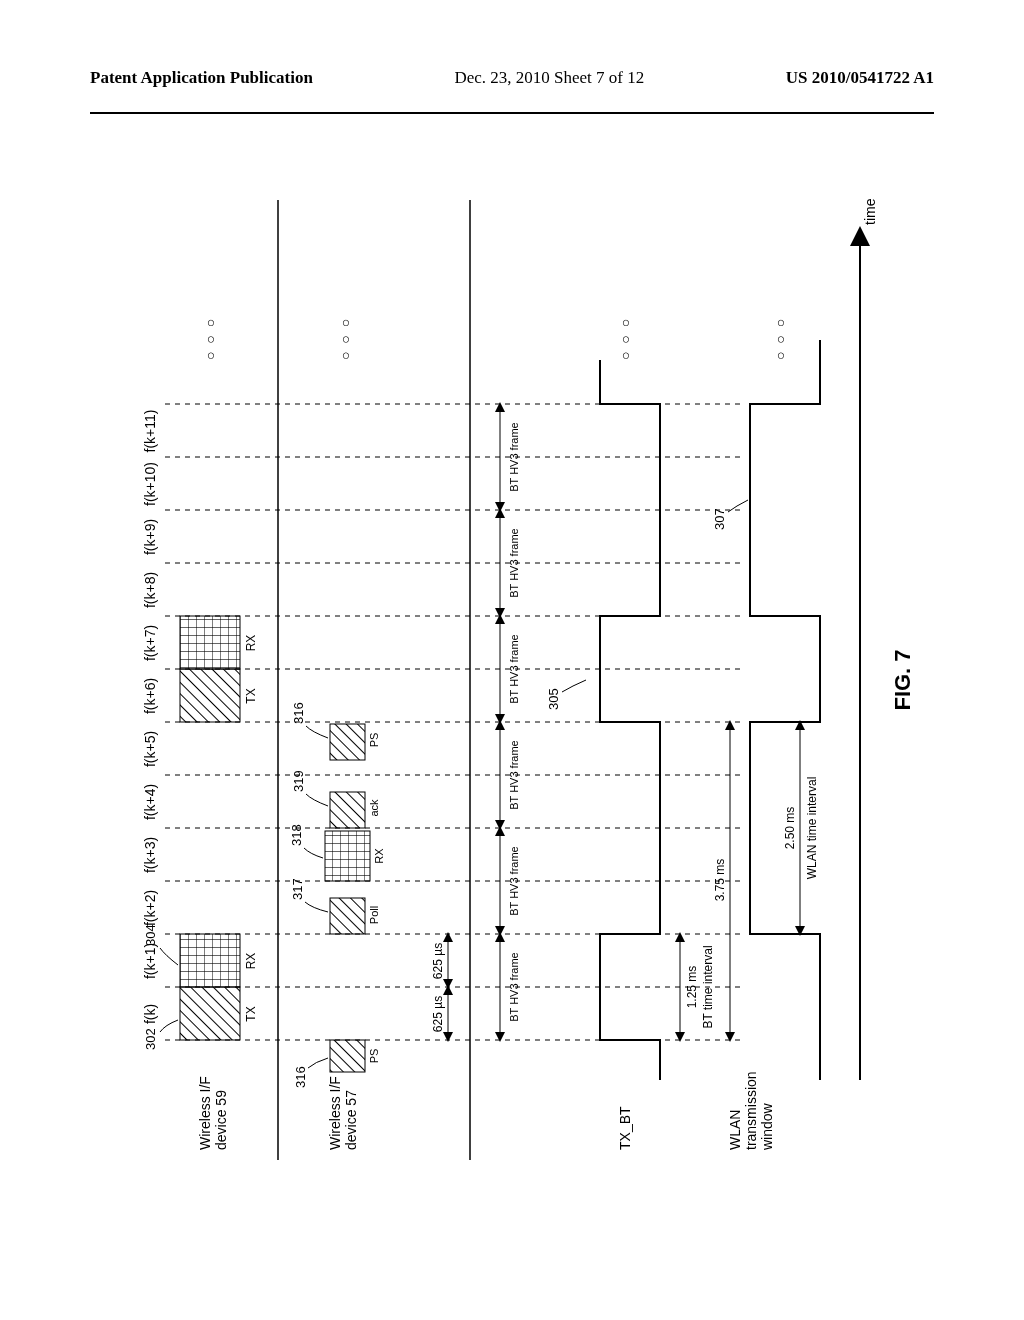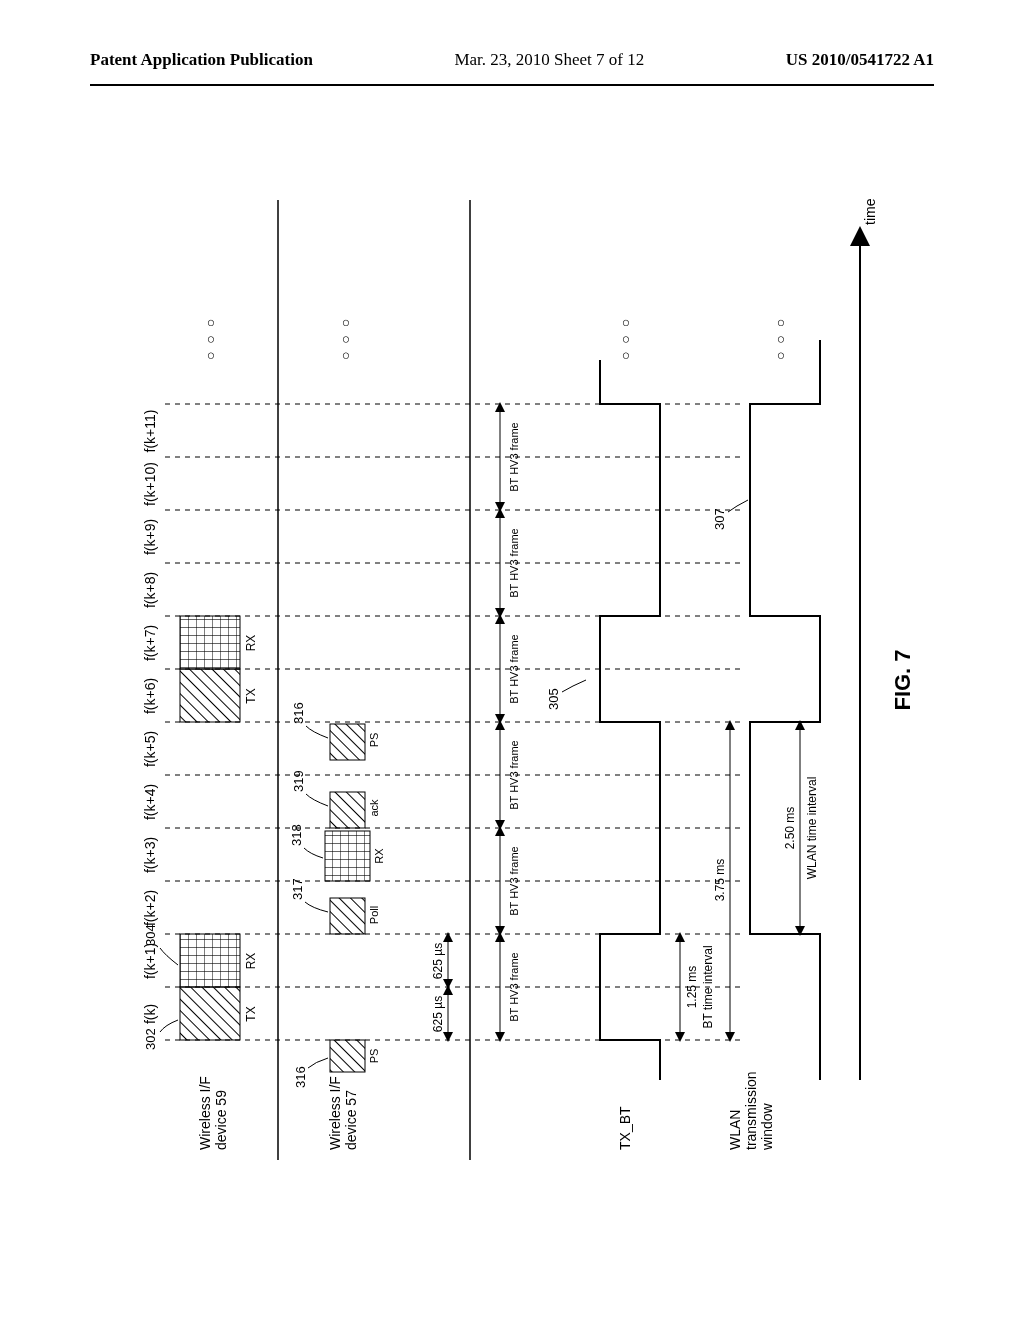--- a/index.html
+++ b/index.html
@@ -8,22 +8,23 @@
     font-family: "Times New Roman", serif;
     background: #fff;
     width: 1024px;
     height: 1320px;
     position: relative;
   }
   .page-header {
     display: flex;
     justify-content: space-between;
     align-items: baseline;
-    padding: 50px 90px 14px 90px;
+    padding: 50px 90px 24px 90px;
     font-size: 17px;
+    margin-top: 18px;
   }
   .hdr-left { font-weight: bold; }
   .hdr-mid { font-weight: normal; }
   .hdr-right { font-weight: bold; }
   .hdr-rule {
     border-top: 2px solid #000;
     margin: 0 90px;
   }
   .figure-wrap {
     position: absolute;
@@ -32,21 +33,21 @@
     width: 820px;
     height: 1000px;
   }
   svg { display: block; }
 </style>
 </head>
 <body>
 
 <div class="page-header">
   <span class="hdr-left">Patent Application Publication</span>
-  <span class="hdr-mid">Mar. 23, 2010  Sheet 7 of 12</span>
+  <span class="hdr-mid">Dec. 23, 2010  Sheet 7 of 12</span>
   <span class="hdr-right">US 2010/0541722 A1</span>
 </div>
 <div class="hdr-rule"></div>
 
 <div class="figure-wrap">
 <svg width="820" height="1000" viewBox="0 0 820 1000">
   <defs>
     <pattern id="hatch" patternUnits="userSpaceOnUse" width="8" height="8" patternTransform="rotate(45)">
       <line x1="0" y1="0" x2="0" y2="8" stroke="#000" stroke-width="2"></line>
     </pattern>

